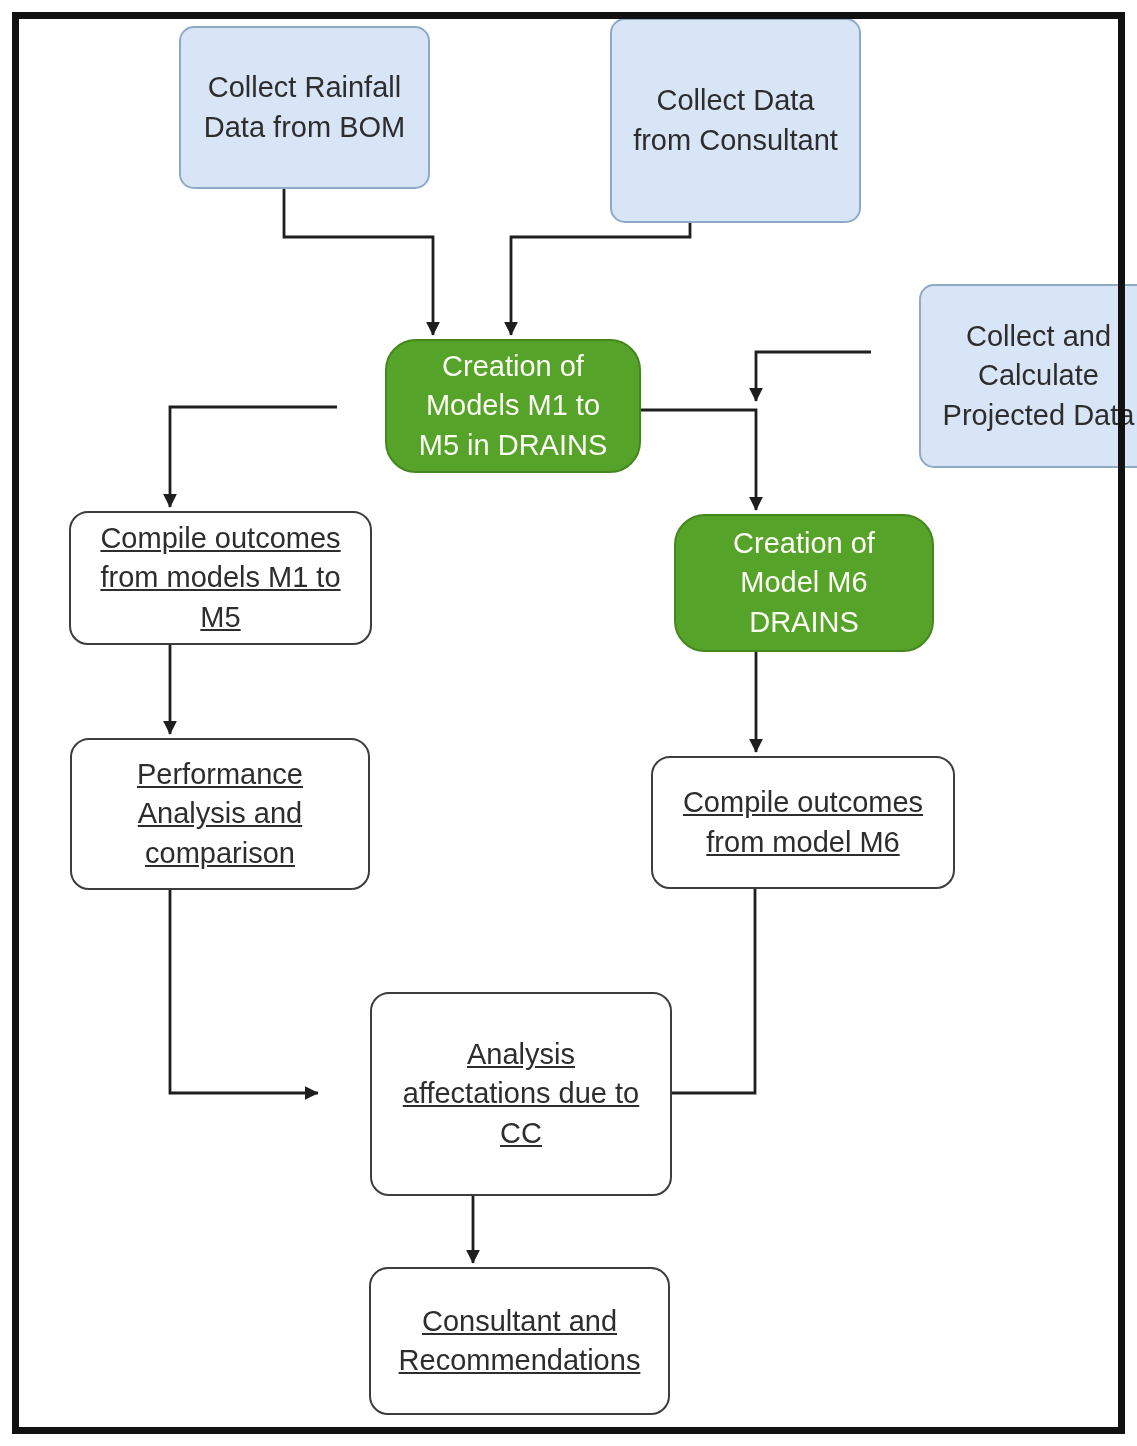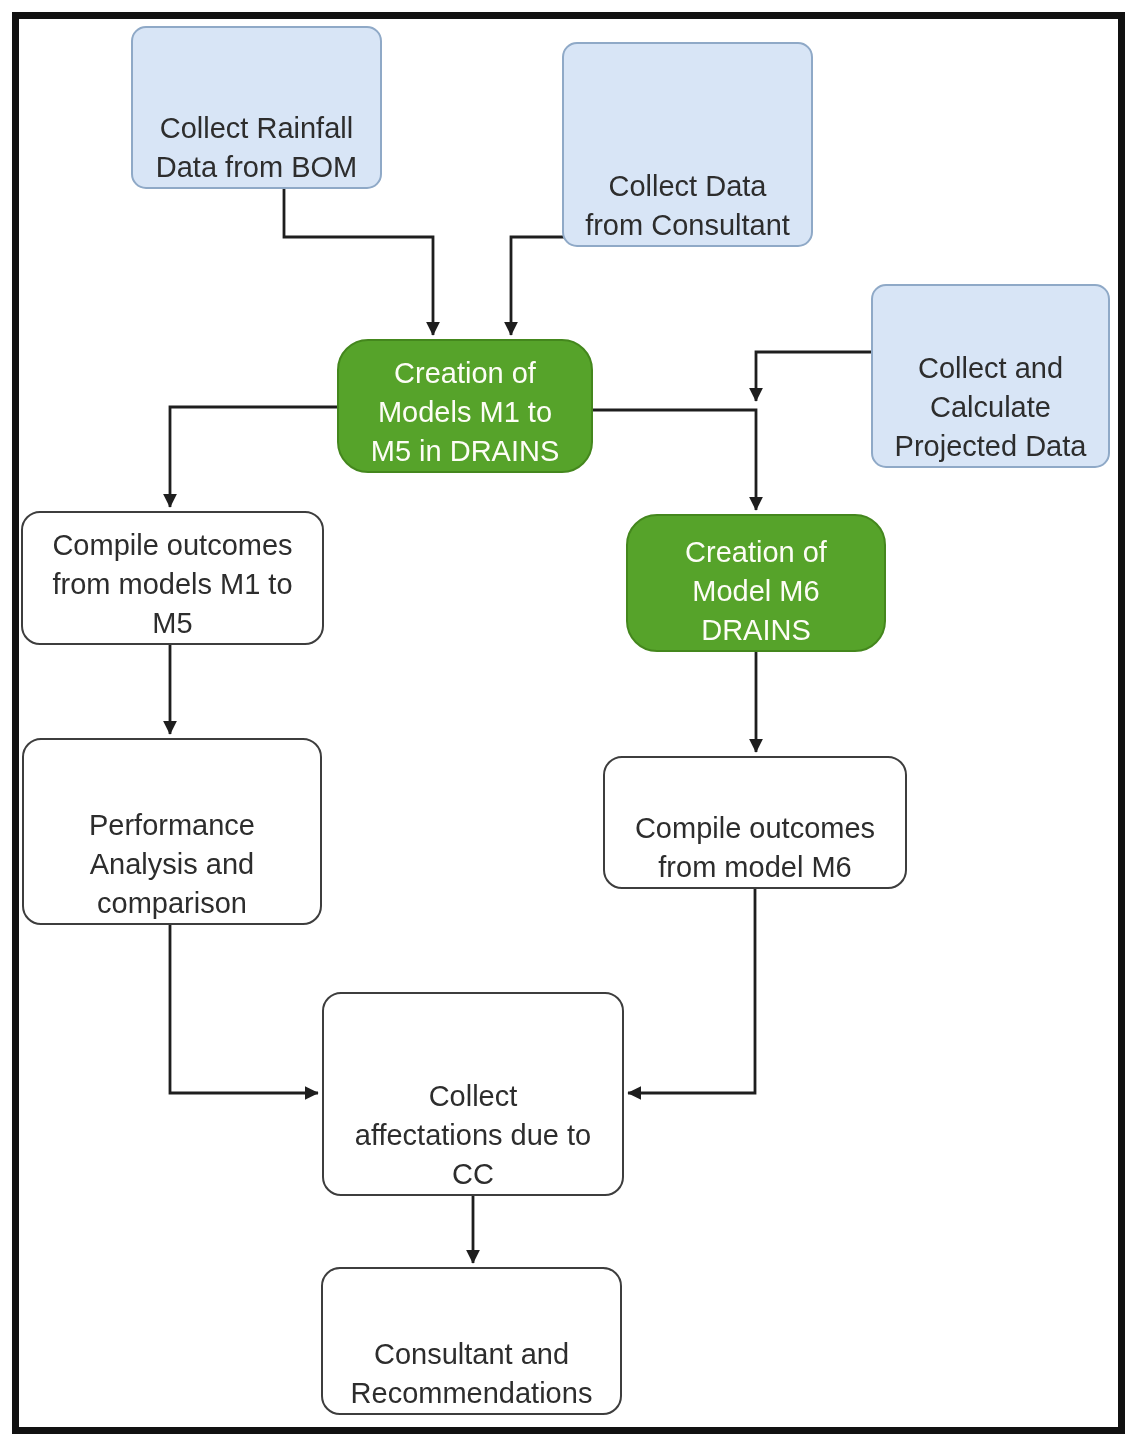--- a/index.html
+++ b/index.html
@@ -24,53 +24,55 @@
     color: var(--line, #1e1e1e);
   }
   svg.connectors path.edge {
     fill: none;
     stroke: currentColor;
     stroke-width: 2.8;
   }
   .node {
     position: absolute;
     display: flex;
-    align-items: flex-end;
+    align-items: center;
     justify-content: center;
     text-align: center;
     font-size: 29px;
     line-height: 1.35;
     color: var(--text-dark, #2d2d2d);
     box-sizing: border-box;
+    margin-left: 48px;
   }
   .node .label { white-space: pre-line; }
   .node.blue {
     background: var(--blue-fill, #d8e5f6);
     border: 2px solid var(--blue-border, #8fa9c7);
     border-radius: 15px;
   }
   .node.green {
     background: var(--green-fill, #56a32a);
     border: 2.5px solid var(--green-border, #44871d);
     border-radius: 31px;
     color: var(--text-light, #fdfdf6);
   }
   .node.white {
     background: #ffffff;
     border: 2.5px solid var(--box-border, #3d3d3d);
     border-radius: 19px;
+    text-decoration: underline;
   }
   
   .n-collect-rainfall   { left: 131px; top: 26px;  width: 251px; height: 163px; }
-  .n-collect-consultant { left: 562px; top: 42px;  width: 251px; height: 205px; }
+  .n-collect-consultant { left: 562px; top: 18px;  width: 251px; height: 205px; }
   .n-creation-m1-m5     { left: 337px; top: 339px; width: 256px; height: 134px; }
   .n-collect-projected  { left: 871px; top: 284px; width: 239px; height: 184px; }
   .n-creation-m6        { left: 626px; top: 514px; width: 260px; height: 138px; }
   .n-compile-m1-m5      { left: 21px;  top: 511px; width: 303px; height: 134px; }
-  .n-performance        { left: 22px;  top: 738px; width: 300px; height: 187px; }
+  .n-performance        { left: 22px;  top: 738px; width: 300px; height: 152px; }
   .n-compile-m6         { left: 603px; top: 756px; width: 304px; height: 133px; }
   .n-analyse-cc         { left: 322px; top: 992px; width: 302px; height: 204px; }
   .n-conclusions        { left: 321px; top: 1267px; width: 301px; height: 148px; }
 </style>
 </head>
 <body>
 
 <div class="canvas">
 
   <svg class="connectors" viewBox="0 0 1137 1446" xmlns="http://www.w3.org/2000/svg" aria-hidden="true">
@@ -130,21 +132,21 @@
 Analysis and
 comparison</span>
   </div>
 
   <div class="node white n-compile-m6">
     <span class="label">Compile outcomes
 from model M6</span>
   </div>
 
   <div class="node white n-analyse-cc">
-    <span class="label">Collect
+    <span class="label">Analysis
 affectations due to
 CC</span>
   </div>
 
   <div class="node white n-conclusions">
     <span class="label">Consultant and
 Recommendations</span>
   </div>
 
   <div class="frame"></div>

